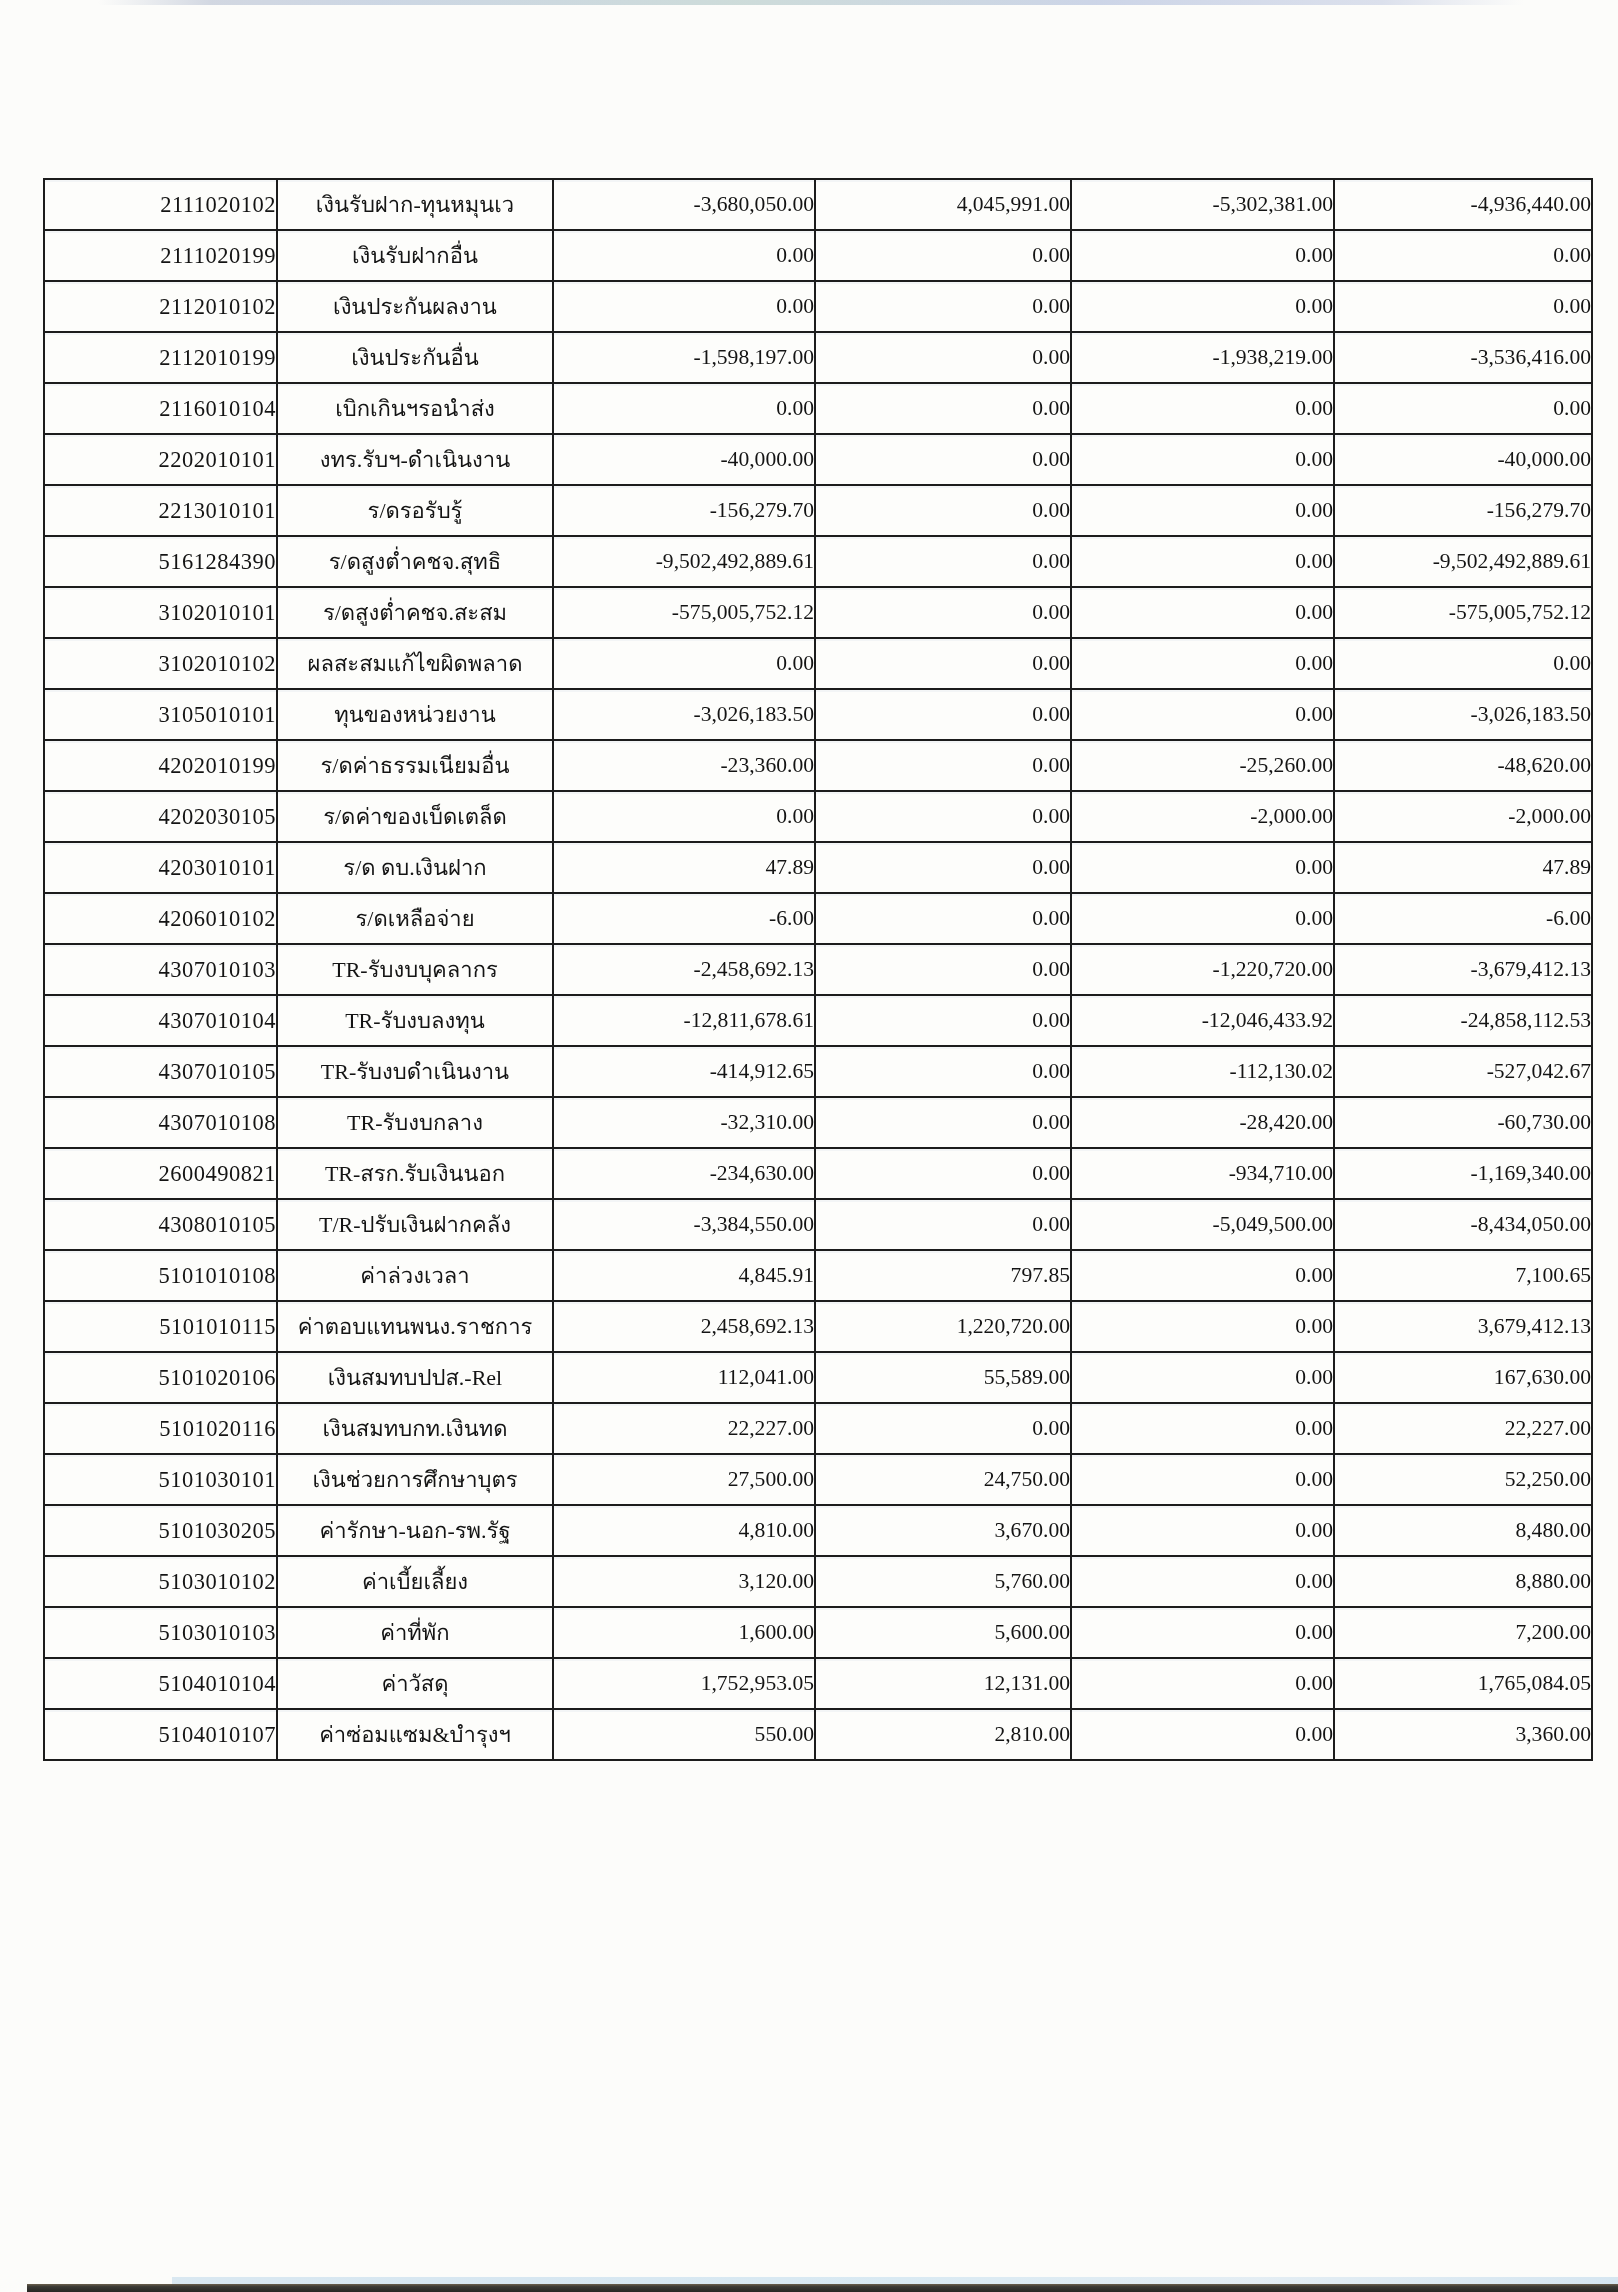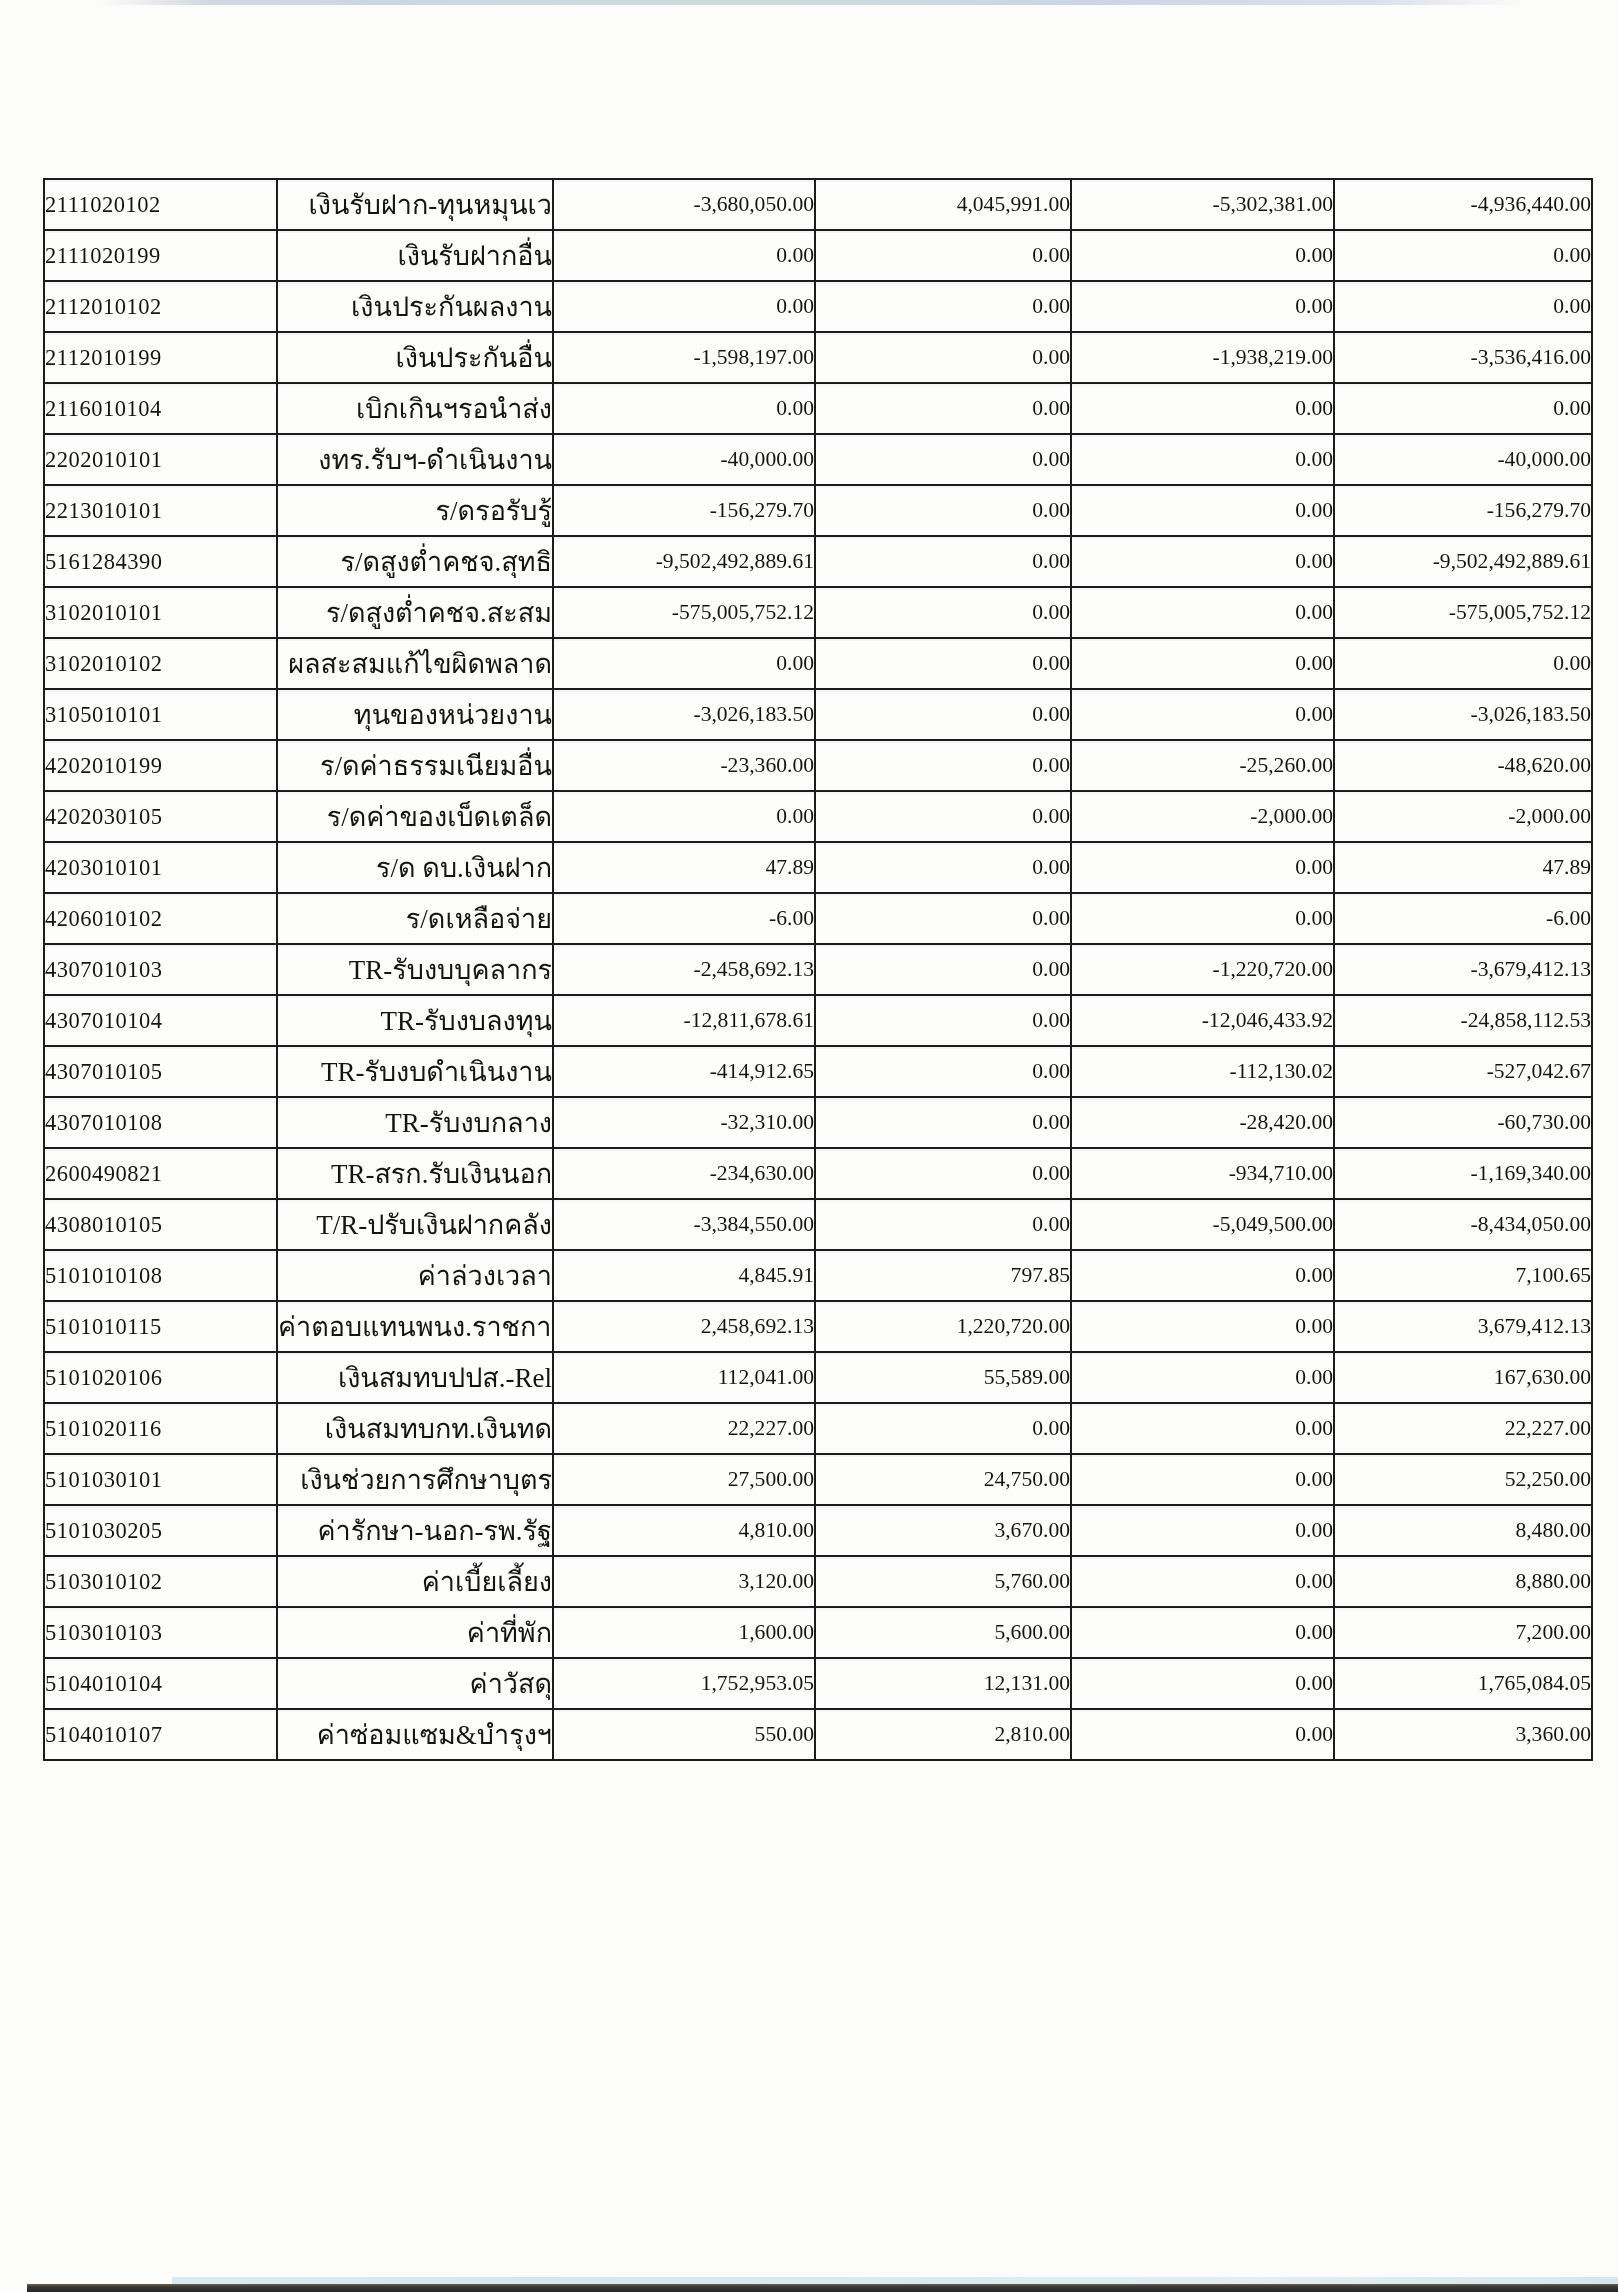--- a/index.html
+++ b/index.html
@@ -41,22 +41,22 @@
     border: 2px solid #1c1c1c;
     height: 49px;
     padding: 0;
     color: #141414;
     white-space: nowrap;
     overflow: hidden;
     vertical-align: middle;
     box-shadow: inset 0 2px 0 rgba(185,200,222,0.15);
     background: #fdfdfb;
   }
-  .cell-code  { text-align: left;  padding-left: 9.8px;  font-size: 22.5px; letter-spacing: 0.5px; }
-  .cell-name  { text-align: right;  padding-left: 7.8px;   font-size: 27px; margin-top: 11px; }
+  .cell-code  { text-align: right;  padding-left: 9.8px;  font-size: 22.5px; letter-spacing: 0.5px; }
+  .cell-name  { text-align: center;  padding-left: 7.8px;   font-size: 22px; margin-top: 11px; }
   .cell-num   { text-align: right; padding-right: 3.9px;  font-size: 21.6px; }
 </style>
 </head>
 <body>
 
 <div class="scan-top"></div>
 
 <table class="account-table">
   <colgroup>
     <col style="width:233px">

